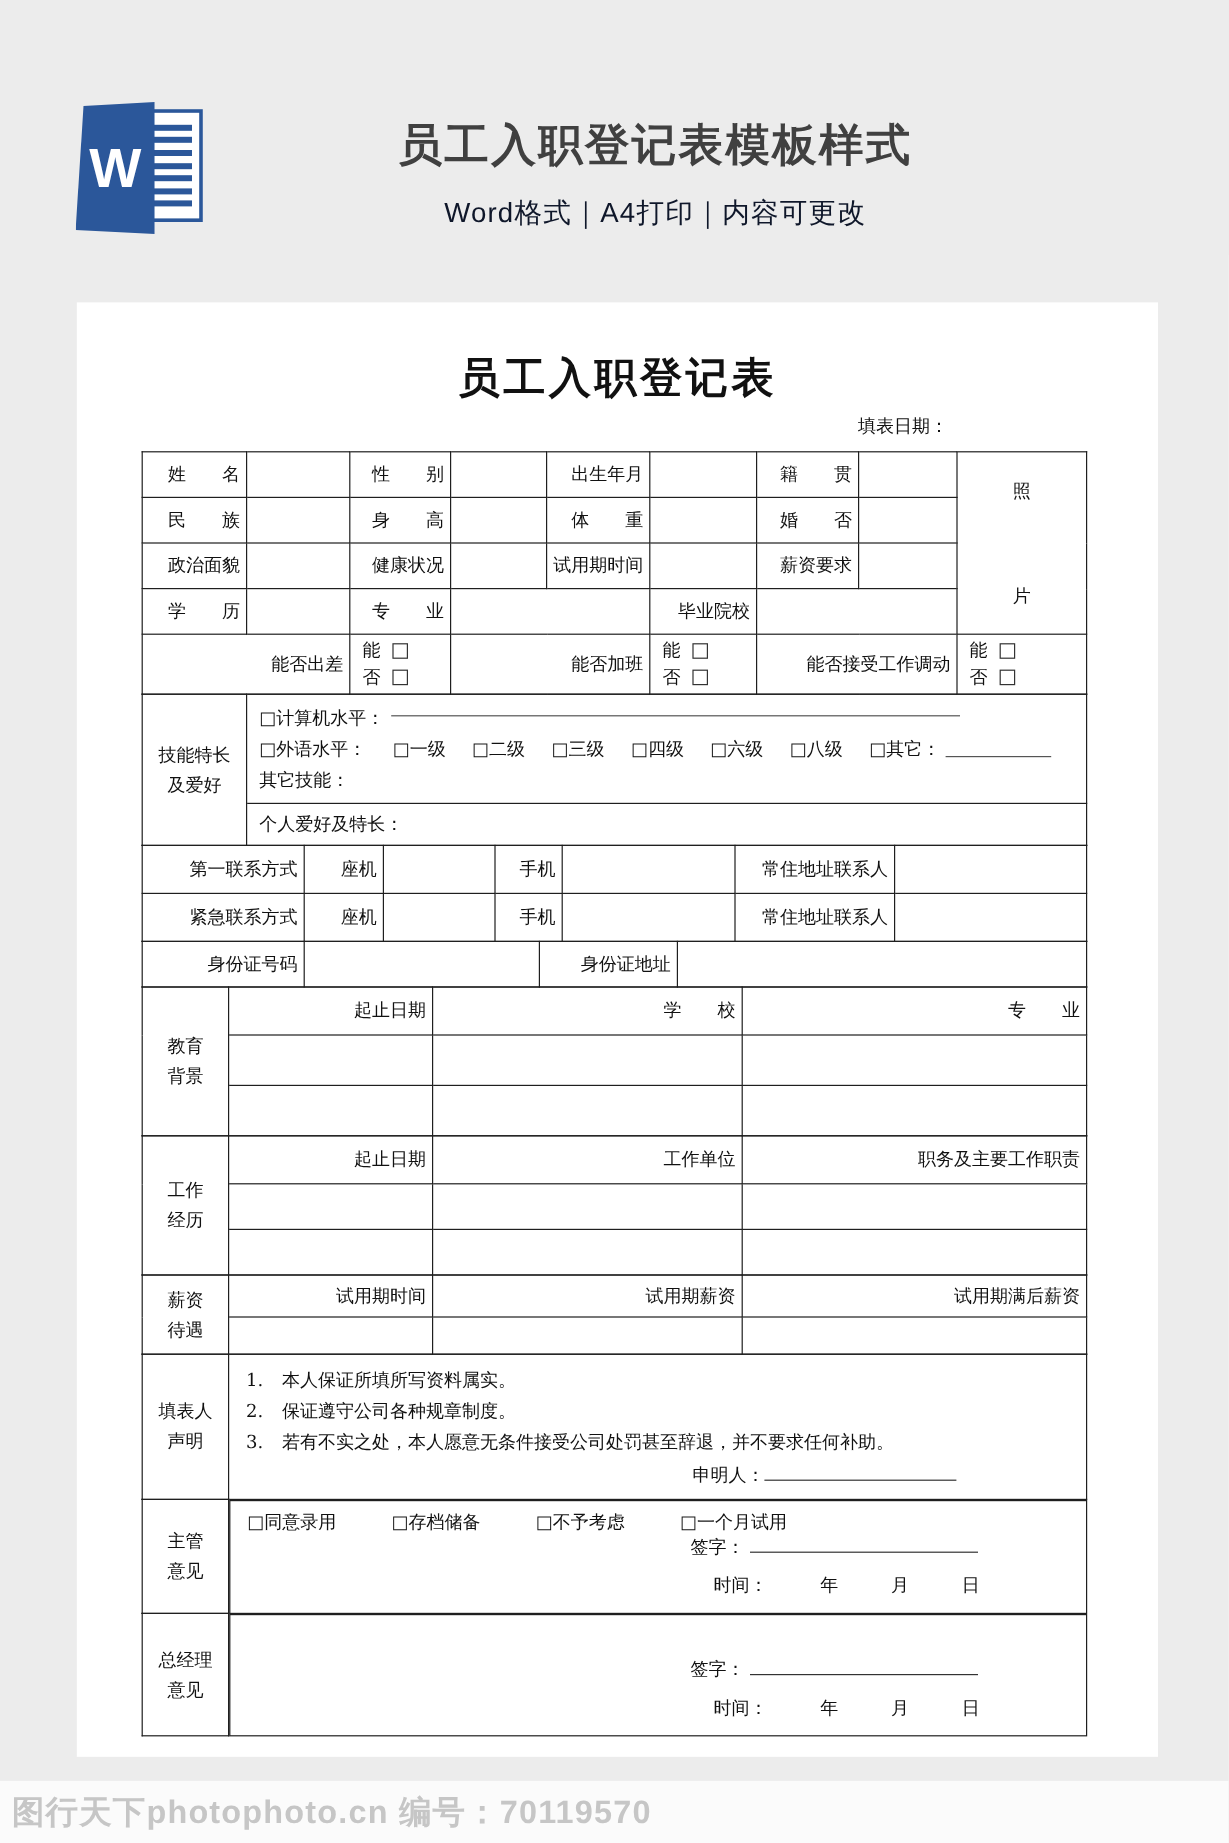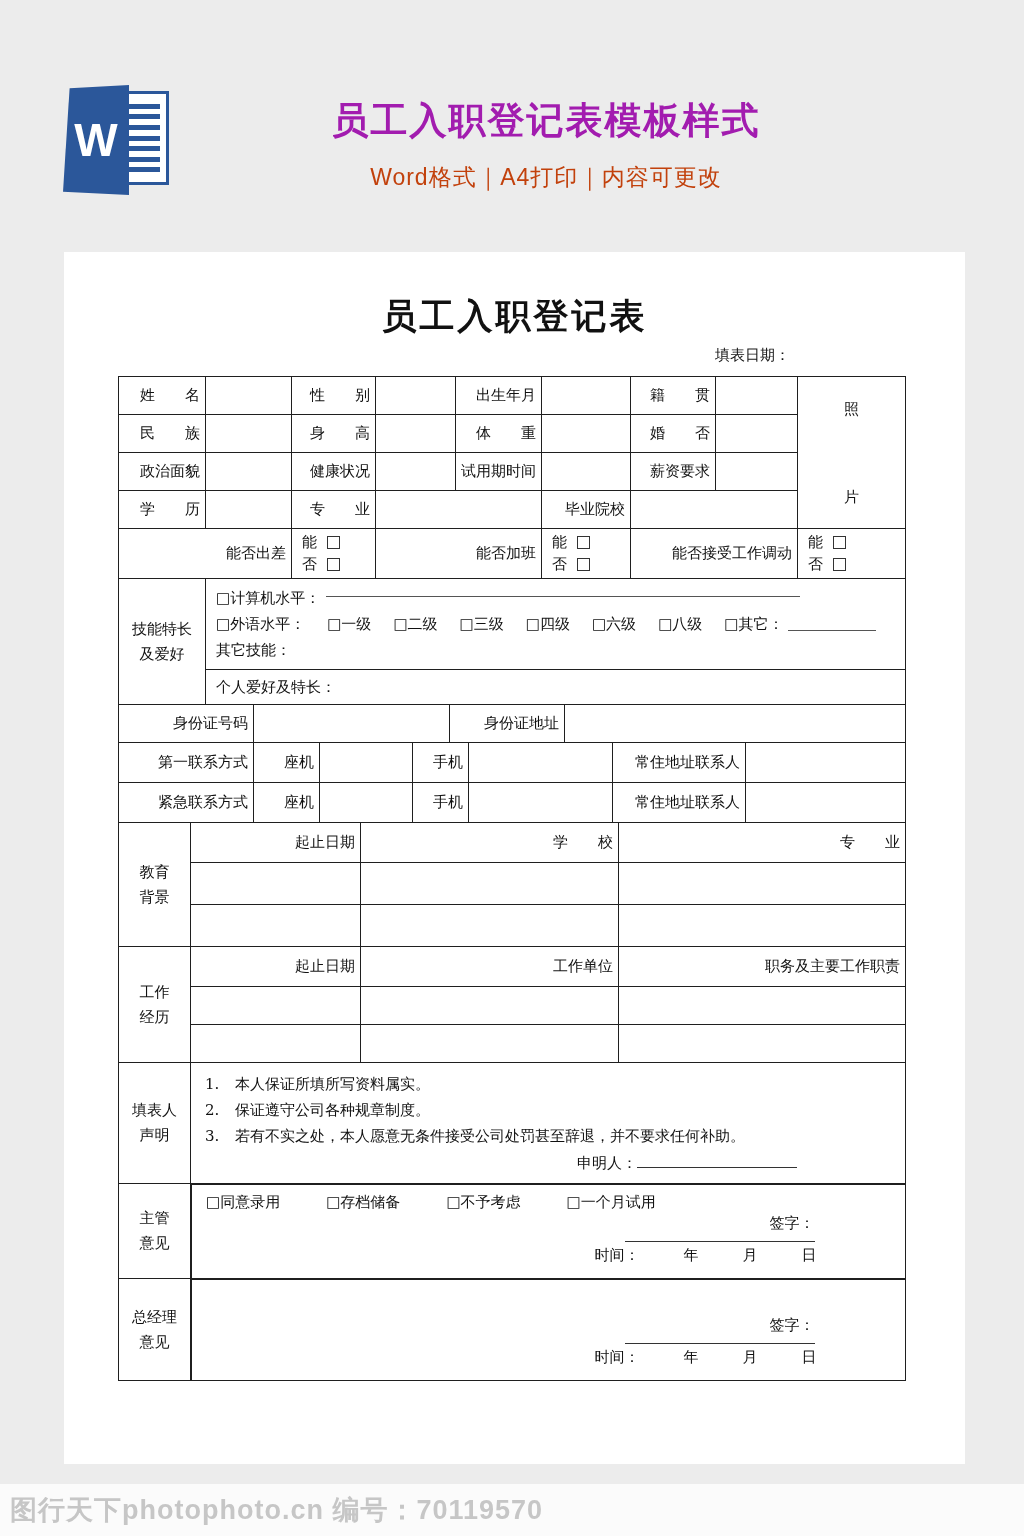--- a/index.html
+++ b/index.html
@@ -27,26 +27,26 @@
     position:absolute; left:0; top:0;
     width:66px; height:110px;
     background:#2b579a;
     clip-path:polygon(10% 3%, 100% 0%, 100% 100%, 0% 97%);
     display:flex; align-items:center; justify-content:center;
   }
   .wi-letter { color:#fff; font-size:46px; font-weight:bold; font-family:"Liberation Sans",sans-serif; }
   .header-text { text-align:center; padding-left:68px; }
   .header-title {
     padding-top:96px;
-    font-size:37px; font-weight:bold; color:#a21caf;
+    font-size:37px; font-weight:bold; color:#404040;
     letter-spacing:2px;
   }
   .header-subtitle {
     margin-top:16px;
-    font-size:23px; color:#c2410c; letter-spacing:1px;
+    font-size:23px; color:#0f172a; letter-spacing:1px;
   }
 
   
   .page {
     position:absolute; left:64px; top:252px;
     width:901px; height:1212px;
     background:#ffffff;
     color:#111;
     font-family:"DejaVu Serif","Liberation Serif",serif;
   }
@@ -94,21 +94,21 @@
   .decl-line { display:flex; line-height:26px; }
   .decl-num { width:30px; }
   .decl-sign { text-align:right; padding-right:100px; line-height:28px; }
   .u160 { display:inline-block; width:160px; border-bottom:1px solid #333; height:14px; }
 
   
   .op-cell { height:95px; padding:8px 10px 8px 14px; display:flex; flex-direction:column; }
   .op-options { display:flex; }
   .op-options span { margin-right:46px; }
   .op-spacer { flex:1; }
-  .sign-line { display:flex; justify-content:flex-end; padding-right:80px; align-items:flex-end; height:28px;flex-direction:column; }
+  .sign-line { display:flex; justify-content:flex-end; padding-right:80px; height:28px; }
   .u185 { display:inline-block; width:190px; border-bottom:1px solid #333; height:14px; margin-left:4px; }
   .time-line { display:flex; justify-content:flex-end; padding-right:78px; align-items:center; height:28px; }
   .ymd { margin-left:44px; }
   .gm-cell { height:102px; }
 
   
   .watermark-bar {
     position:absolute; left:0; top:1484px;
     width:1024px; height:52px;
     background:#fbfbfb;
@@ -276,37 +276,20 @@
       </tr>
       <tr class="r35">
         <td style="padding-left:10px;">个人爱好及特长：</td>
       </tr>
     </tbody>
       </table>
 
     <table>
       <colgroup>
           <col style="width:135px">
-          <col style="width:196px">
-          <col style="width:115px">
-          <col style="width:341px">
-        </colgroup>
-      <tbody>
-          <tr class="r38">
-        <td class="lab">身份证号码</td>
-        <td></td>
-        <td class="lab">身份证地址</td>
-        <td></td>
-      </tr>
-    </tbody>
-      </table>
-
-    <table>
-      <colgroup>
-          <col style="width:135px">
           <col style="width:66px">
           <col style="width:93px">
           <col style="width:56px">
           <col style="width:144px">
           <col style="width:133px">
           <col style="width:160px">
         </colgroup>
       <tbody>
           <tr class="r40">
         <td class="lab">第一联系方式</td>
@@ -324,20 +307,37 @@
         <td class="lab">手机</td>
         <td></td>
         <td class="lab">常住地址联系人</td>
         <td></td>
       </tr>
     </tbody>
       </table>
 
     <table>
       <colgroup>
+          <col style="width:135px">
+          <col style="width:196px">
+          <col style="width:115px">
+          <col style="width:341px">
+        </colgroup>
+      <tbody>
+          <tr class="r38">
+        <td class="lab">身份证号码</td>
+        <td></td>
+        <td class="lab">身份证地址</td>
+        <td></td>
+      </tr>
+    </tbody>
+      </table>
+
+    <table>
+      <colgroup>
           <col style="width:72px">
           <col style="width:170px">
           <col style="width:258px">
           <col style="width:287px">
         </colgroup>
       <tbody>
           <tr class="r40">
         <td class="sec-lab" rowspan="3">
           <span>教育</span><br>
           <span>背景</span>
@@ -382,20 +382,44 @@
         <td></td>
       </tr>
       <tr class="r38">
         <td></td>
         <td></td>
         <td></td>
       </tr>
     </tbody>
       </table>
 
+    <table>
+      <colgroup>
+          <col style="width:72px">
+          <col style="width:170px">
+          <col style="width:258px">
+          <col style="width:287px">
+        </colgroup>
+      <tbody>
+          <tr class="r35">
+        <td class="sec-lab" rowspan="2">
+          <span>薪资</span><br>
+          <span>待遇</span>
+        </td>
+        <td class="lab">试用期时间</td>
+        <td class="lab">试用期薪资</td>
+        <td class="lab">试用期满后薪资</td>
+      </tr>
+      <tr class="r31">
+        <td></td>
+        <td></td>
+        <td></td>
+      </tr>
+    </tbody>
+      </table>
 
     <table>
       <colgroup>
           <col style="width:72px">
           <col style="width:715px">
         </colgroup>
       <tbody>
           <tr>
         <td class="sec-lab">
           <span>填表人</span><br>

